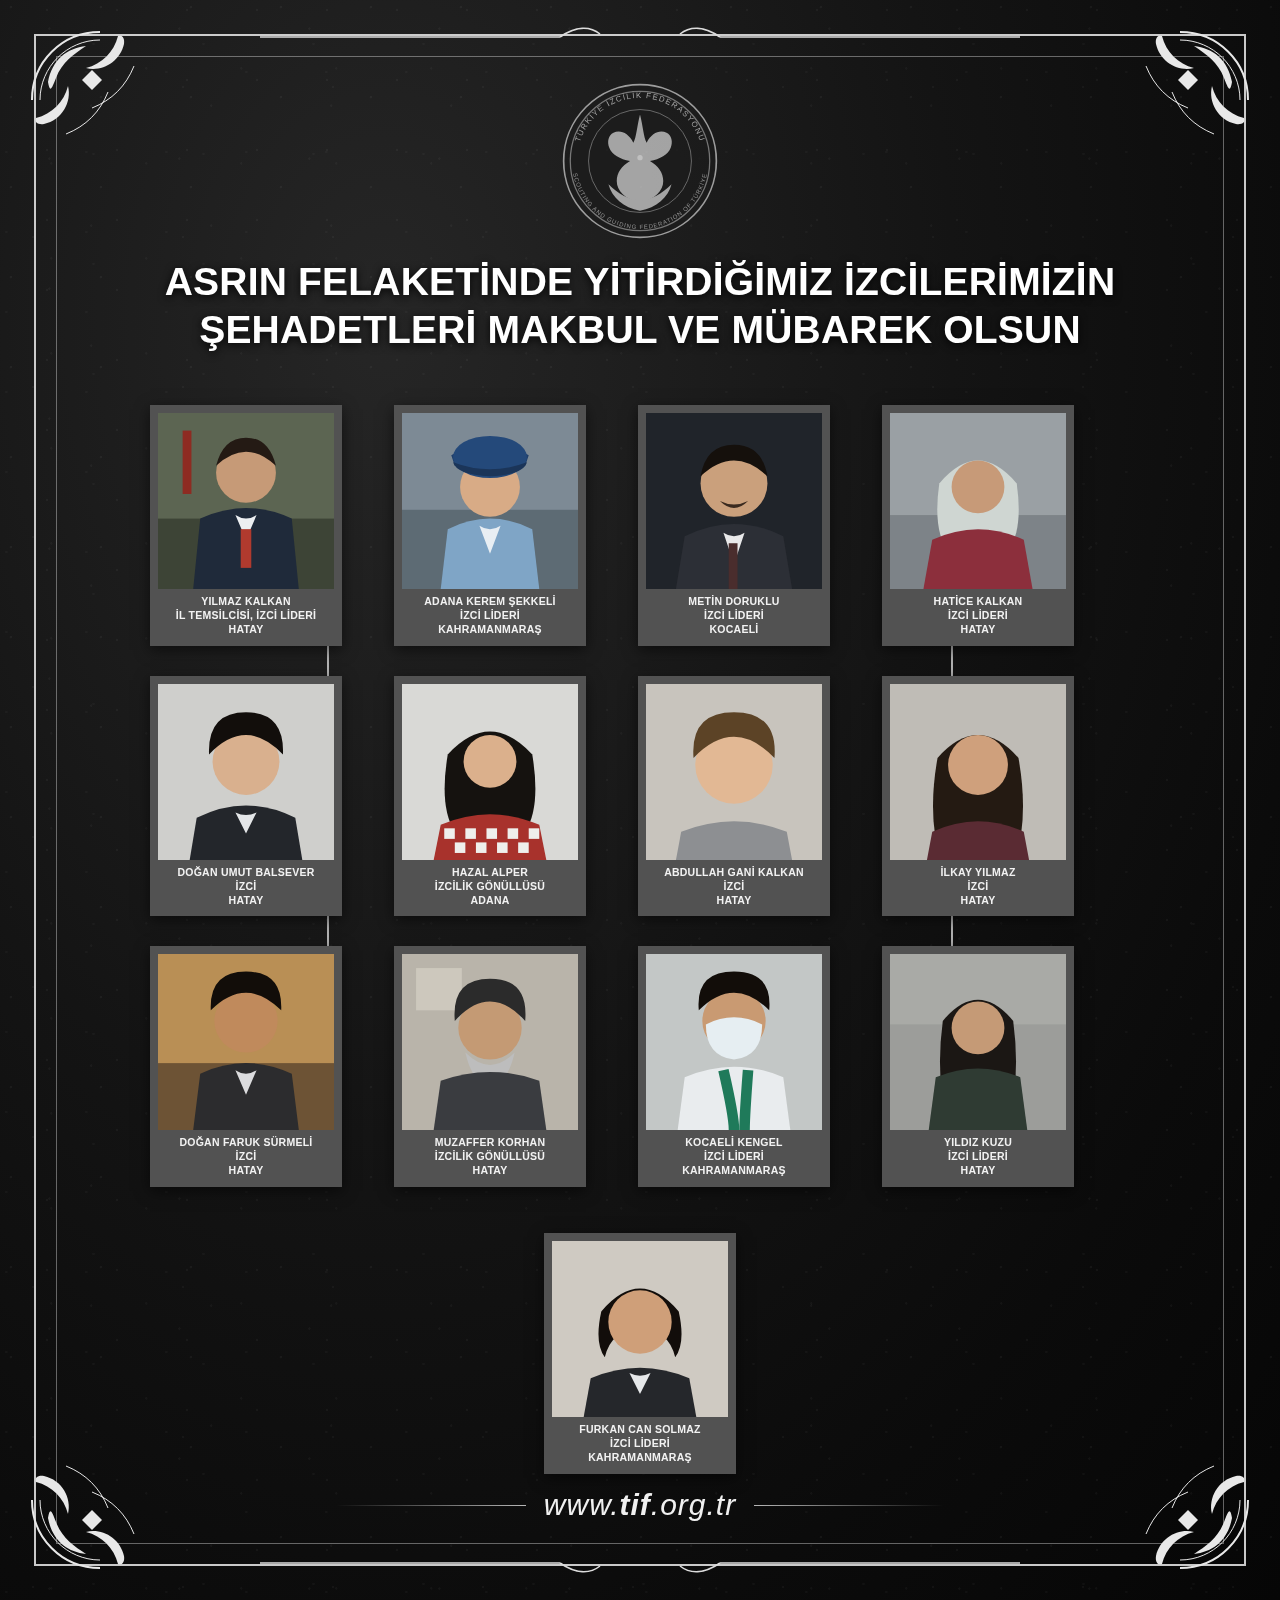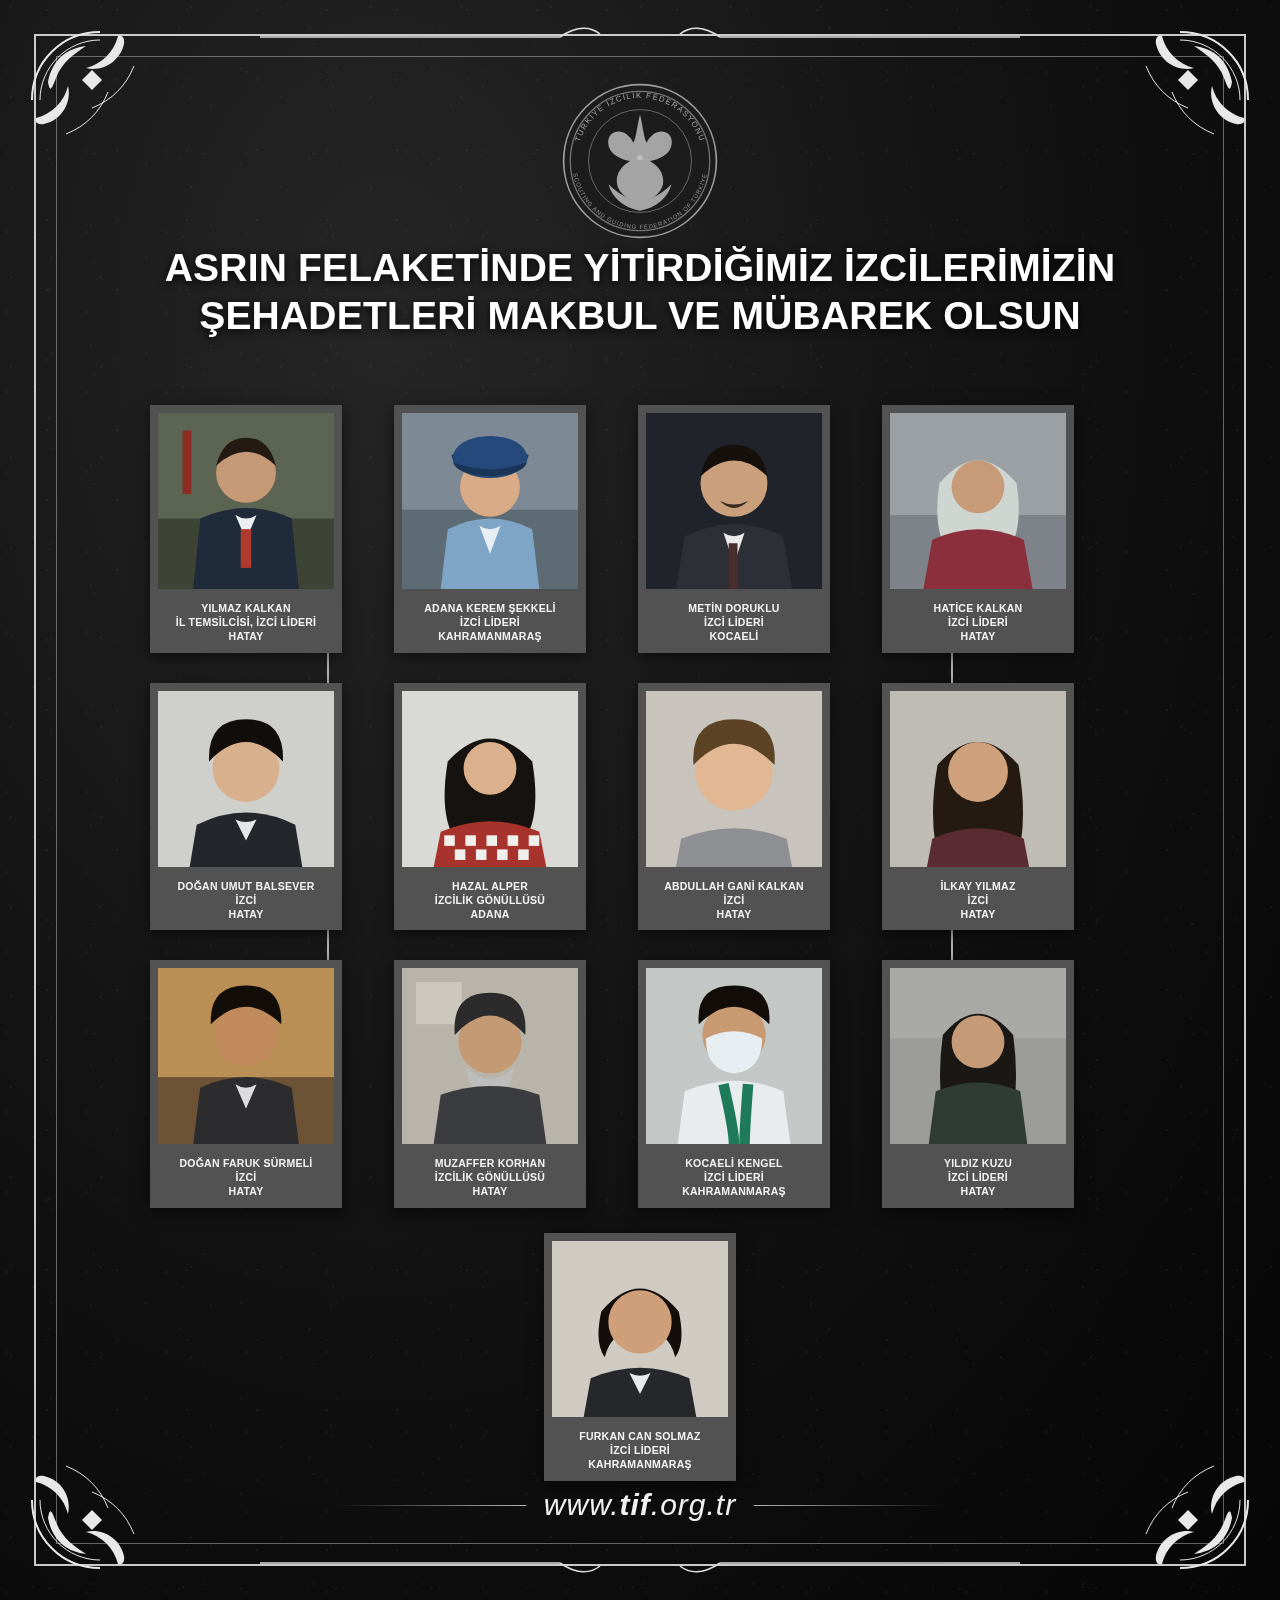--- a/index.html
+++ b/index.html
@@ -82,21 +82,21 @@
     transform: translateX(-50%);
     width: 166px;
     height: 166px;
     opacity: .72;
   }
   .logo-wrap svg { width: 100%; height: 100%; display: block; }
 
   
   .headline {
     position: absolute;
-    top: 244px;
+    top: 258px;
     left: 0; right: 0;
     text-align: center;
     color: #ffffff;
     font-weight: 700;
     font-size: 39px;
     line-height: 1.22;
     letter-spacing: .2px;
     padding: 0 90px;
     text-shadow: 0 2px 8px rgba(0,0,0,.9);
   }
@@ -119,21 +119,21 @@
   }
   .card .photo {
     width: 176px;
     height: 176px;
     overflow: hidden;
     position: relative;
     background: #3a3a3a;
   }
   .card .photo svg { width: 100%; height: 100%; display: block; }
   .card .caption {
-    padding: 12px 2px 9px 2px;
+    padding: 5px 2px 9px 2px;
     text-align: center;
     color: #f2f2f2;
     font-size: 10.5px;
     font-weight: 700;
     line-height: 1.35;
     letter-spacing: .25px;
   }
   .card .caption .role,
   .card .caption .city { font-weight: 700; }
 

